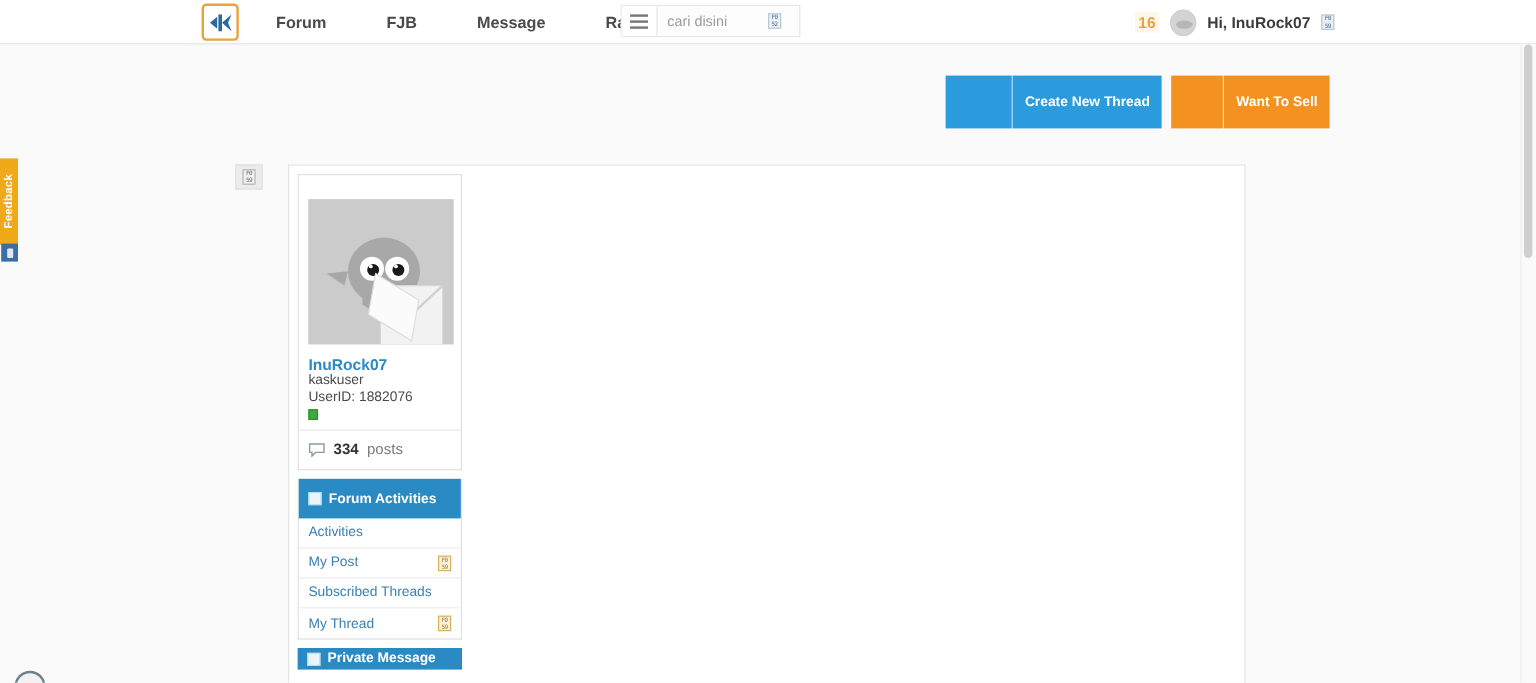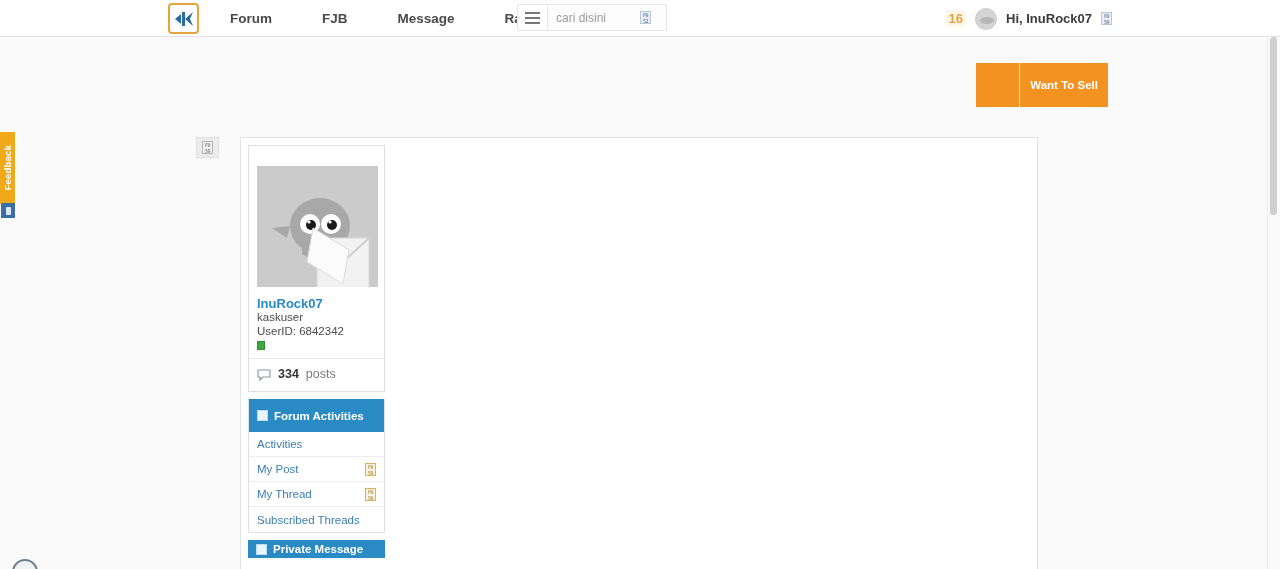--- a/index.html
+++ b/index.html
@@ -263,20 +263,24 @@
       <div class="avatar-small"></div>
       <div class="user-name">Hi, InuRock07</div>
       <span class="glyph-box">
         <span>F0</span>
           <span>59</span>
       </span>
     </div>
   </div>
 
   <div class="actions">
+    <div class="action-btn btn-blue">
+      <div class="ic"></div>
+      <div class="lb">Create New Thread</div>
+    </div>
     <div class="action-btn btn-orange">
       <div class="ic"></div>
       <div class="lb">Want To Sell</div>
     </div>
   </div>
 
   <div class="feedback-tab">
     <span>Feedback</span>
   </div>
   <div class="feedback-icon"></div>
@@ -307,21 +311,21 @@
           <circle cx="75" cy="59" r="5" fill="#1a1a1a"></circle>
           <circle cx="52" cy="56" r="1.6" fill="#ffffff"></circle>
           <circle cx="73" cy="56" r="1.6" fill="#ffffff"></circle>
           <path d="M60 72 L112 72 L112 122 L60 122 Z" fill="#f2f2f2" stroke="#d6d6d6" stroke-width="1"></path>
           <path d="M60 72 L86 96 L112 72" fill="none" stroke="#d0d0d0" stroke-width="2"></path>
           <path d="M56 62 L92 84 L86 118 L50 96 Z" fill="#fbfbfb" stroke="#dcdcdc" stroke-width="1"></path>
         </svg>
       </div>
       <div class="profile-name">InuRock07</div>
       <div class="profile-role">kaskuser</div>
-      <div class="profile-uid">UserID: 6842342</div>
+      <div class="profile-uid">UserID: 1882076</div>
       <div class="green-badge"></div>
       <div class="posts-row">
         <svg width="14" height="12" viewBox="0 0 14 12">
           <path d="M1 1 H13 V8 H6 L3 11 V8 H1 Z" fill="none" stroke="#8c9aa5" stroke-width="1.2"></path>
         </svg>
         <span class="posts-num">334</span>
         <span class="posts-lbl">posts</span>
       </div>
     </div>
 
@@ -335,29 +339,29 @@
         <span>Activities</span>
       </div>
       <div class="menu-item">
         <span>My Post</span>
         <span class="glyph-box glyph-gold">
           <span>F0</span>
             <span>59</span>
         </span>
       </div>
       <div class="menu-item">
+        <span>Subscribed Threads</span>
+      </div>
+      <div class="menu-item">
         <span>My Thread</span>
         <span class="glyph-box glyph-gold">
           <span>F0</span>
             <span>59</span>
         </span>
       </div>
-      <div class="menu-item">
-        <span>Subscribed Threads</span>
-      </div>
     </div>
 
     <div class="section-partial">
       <span class="sec-icon"></span>
       <span class="htitle">Private Message</span>
     </div>
   </div>
 
   <div class="chat-bubble"></div>
 

